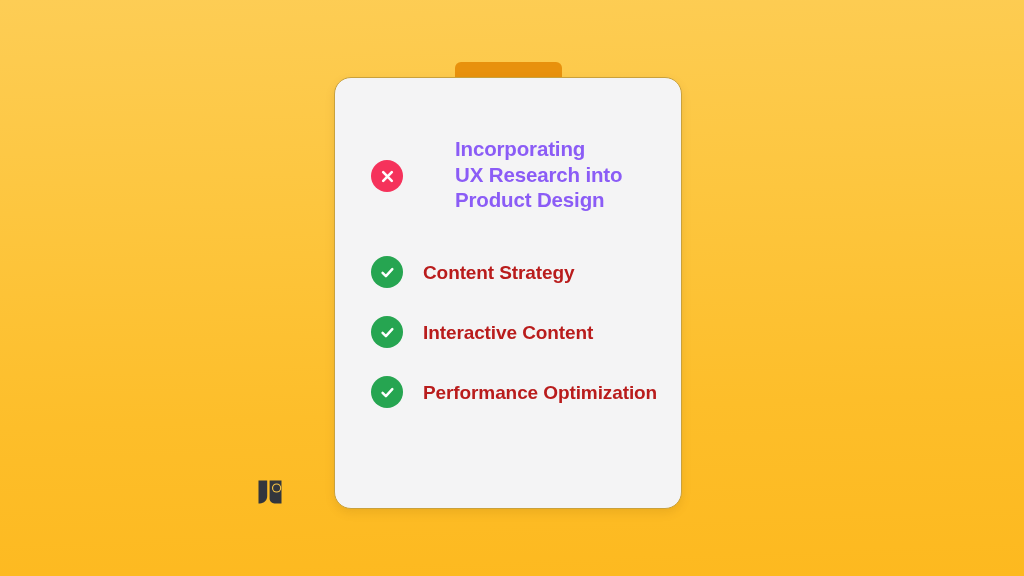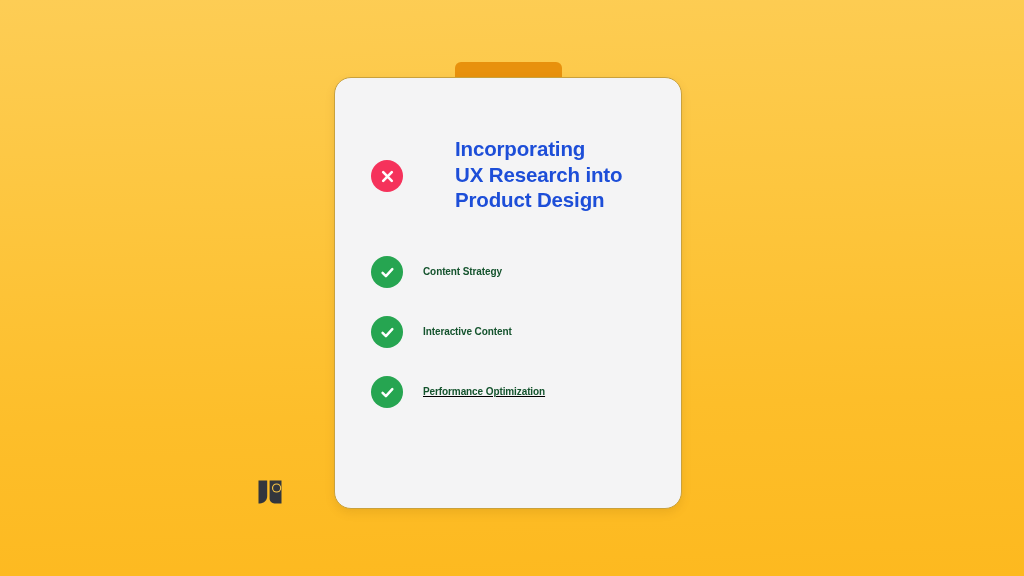--- a/index.html
+++ b/index.html
@@ -67,49 +67,49 @@
   .icon-circle.error { background: #F5325B; }
   .icon-circle.ok    { background: #26A551; }
 
   .icon-circle svg { display: block; }
 
   .title {
     margin-left: 52px;
     font-size: 20.5px;
     font-weight: bold;
     line-height: 25.6px;
-    color: #1d4ed8;
+    color: #8b5cf6;
     letter-spacing: -0.15px;
     white-space: pre-line;
   }
 
   
   .list {
     position: absolute;
     left: 36px;
     top: 178px;
     width: 300px;
   }
 
   .list-item {
     display: flex;
     align-items: center;
     height: 32px;
     margin-bottom: 28px;
   }
 
-  .list-item:last-child { margin-bottom: 8px; text-decoration: underline; }
+  .list-item:last-child { margin-bottom: 8px; }
 
   .list-item .icon-circle { margin-top: 0; }
 
   .item-label {
     margin-left: 52px;
-    font-size: 10px;
+    font-size: 19px;
     font-weight: bold;
-    color: #14532d;
+    color: #b91c1c;
     letter-spacing: -0.1px;
     line-height: 1;
   }
 
   
   .list-item { position: relative; }
   .list-item .icon-circle { position: absolute; left: 0; top: 0; }
 
   .header-row { position: absolute; }
 

